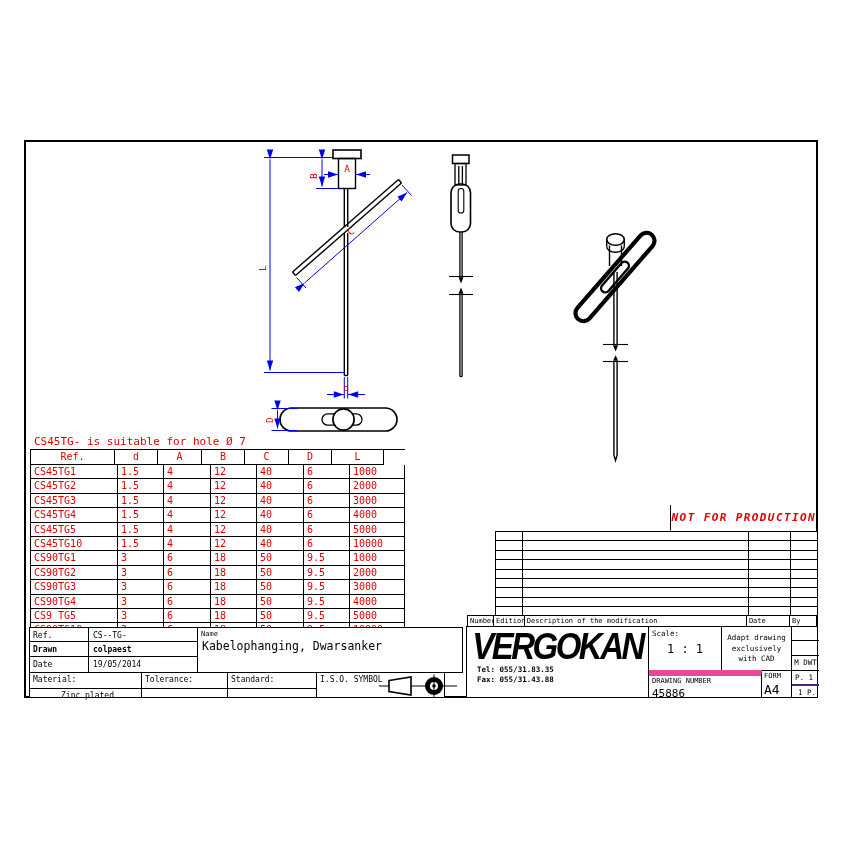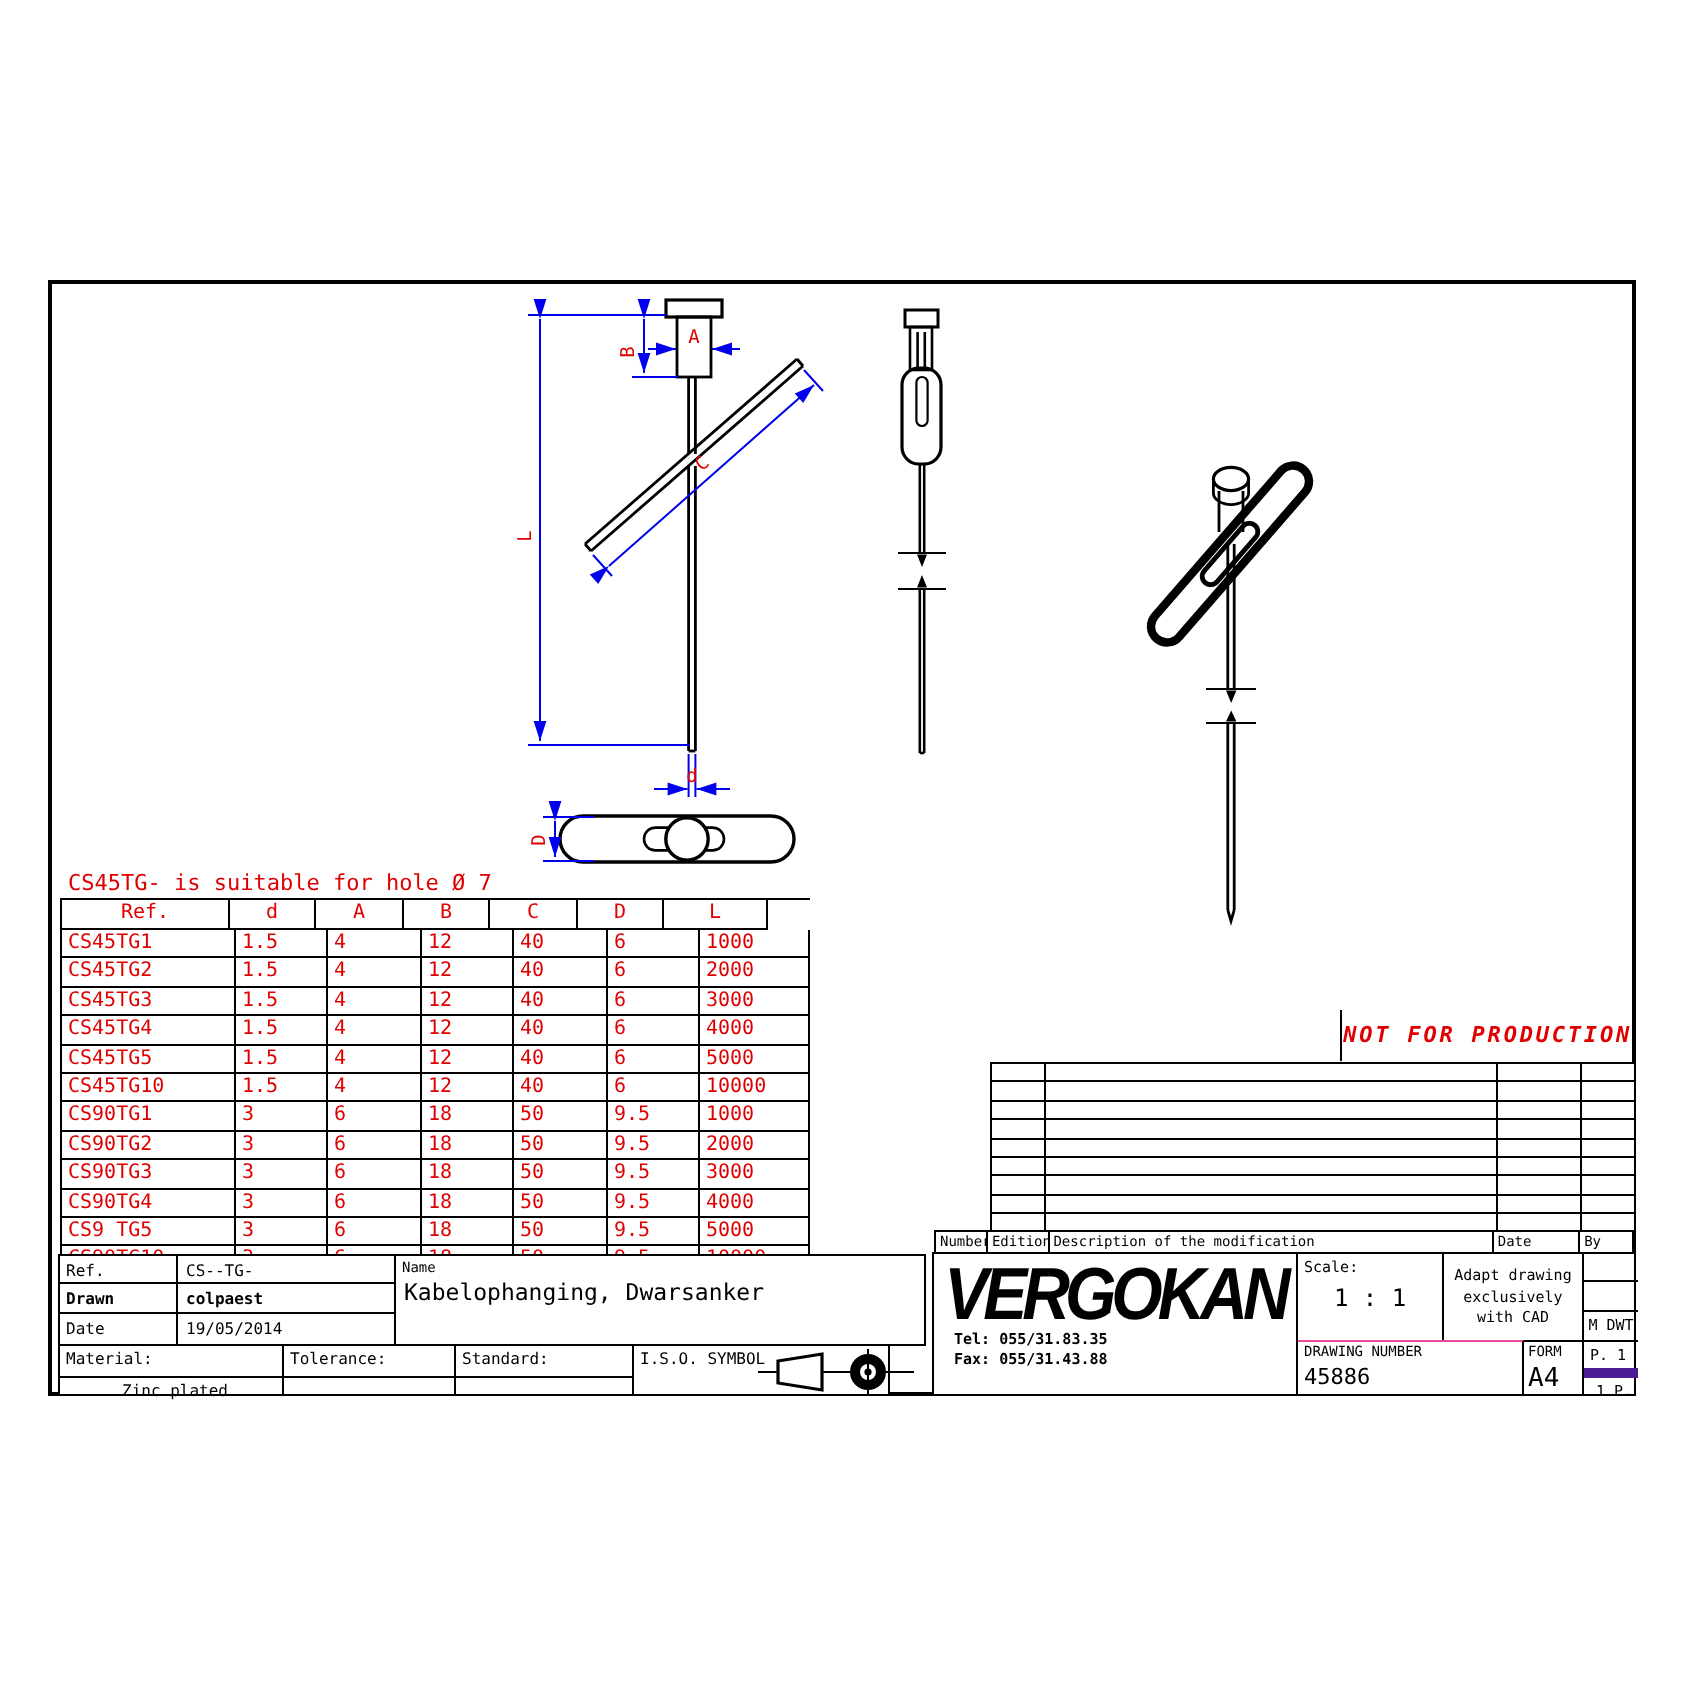--- a/index.html
+++ b/index.html
@@ -54,28 +54,28 @@
   .logo{font-family:"Liberation Sans",sans-serif;font-weight:bold;font-style:italic;
         font-size:33px;letter-spacing:-2.5px;line-height:36px;text-align:center;transform:scaleY(1.12);transform-origin:top;}
   .addr{display:flex;font-size:7.5px;font-weight:bold;line-height:10px;padding:2px 0 0 10px;}
   .addr-col1{width:98px;}
   .co-scale{left:182px;top:0;width:73px;height:43px;border-right:1px solid #000;}
   .co-scale .lbl{font-size:7.5px;padding:2px 0 0 3px;}
   .co-scale .val{font-size:12px;text-align:center;margin-top:4px;}
   .co-cad{left:255px;top:0;width:70px;height:43px;border-right:1px solid #000;
           font-size:7.5px;text-align:center;line-height:10.5px;padding-top:6px;}
   .co-rc{left:325px;top:0;width:27px;height:14.4px;border-bottom:1px solid #000;font-size:7.5px;text-align:center;line-height:14px;}
-  .co-dn{left:182px;top:43px;width:113px;height:28px;border-top:1px solid #ec4899;border-right:1px solid #000;}
+  .co-dn{left:182px;top:43px;width:113px;height:28px;border-top:6px solid #ec4899;border-right:1px solid #000;}
   .co-dn .lbl{font-size:7px;padding:1px 0 0 3px;}
   .co-dn .val{font-size:11px;padding:2px 0 0 3px;}
   .co-form{left:295px;top:43px;width:30px;height:28px;border-top:1px solid #000;border-right:1px solid #000;}
   .co-form .lbl{font-size:7px;padding:1px 0 0 2px;}
   .co-form .val{font-size:13px;padding:2px 0 0 2px;}
   .co-p1{left:325px;top:43px;width:27px;height:14px;border-top:1px solid #000;font-size:7.5px;padding:2px 3px 0 0;text-align:left;padding-left:3px;}
-  .co-p2{left:325px;top:57px;width:27px;height:14px;border-top:5px solid #4c1d95;font-size:7.5px;text-align:right;padding:2px 3px 0 0;}
+  .co-p2{left:325px;top:57px;width:27px;height:14px;border-top:2px solid #4c1d95;font-size:7.5px;text-align:right;padding:2px 3px 0 0;}
 </style>
 </head>
 <body>
 
 <div id="canvas">
 
   <div class="abs frame"></div>
 
   <svg id="drawing-svg" width="842" height="842" viewBox="0 0 842 842">
     <defs>

